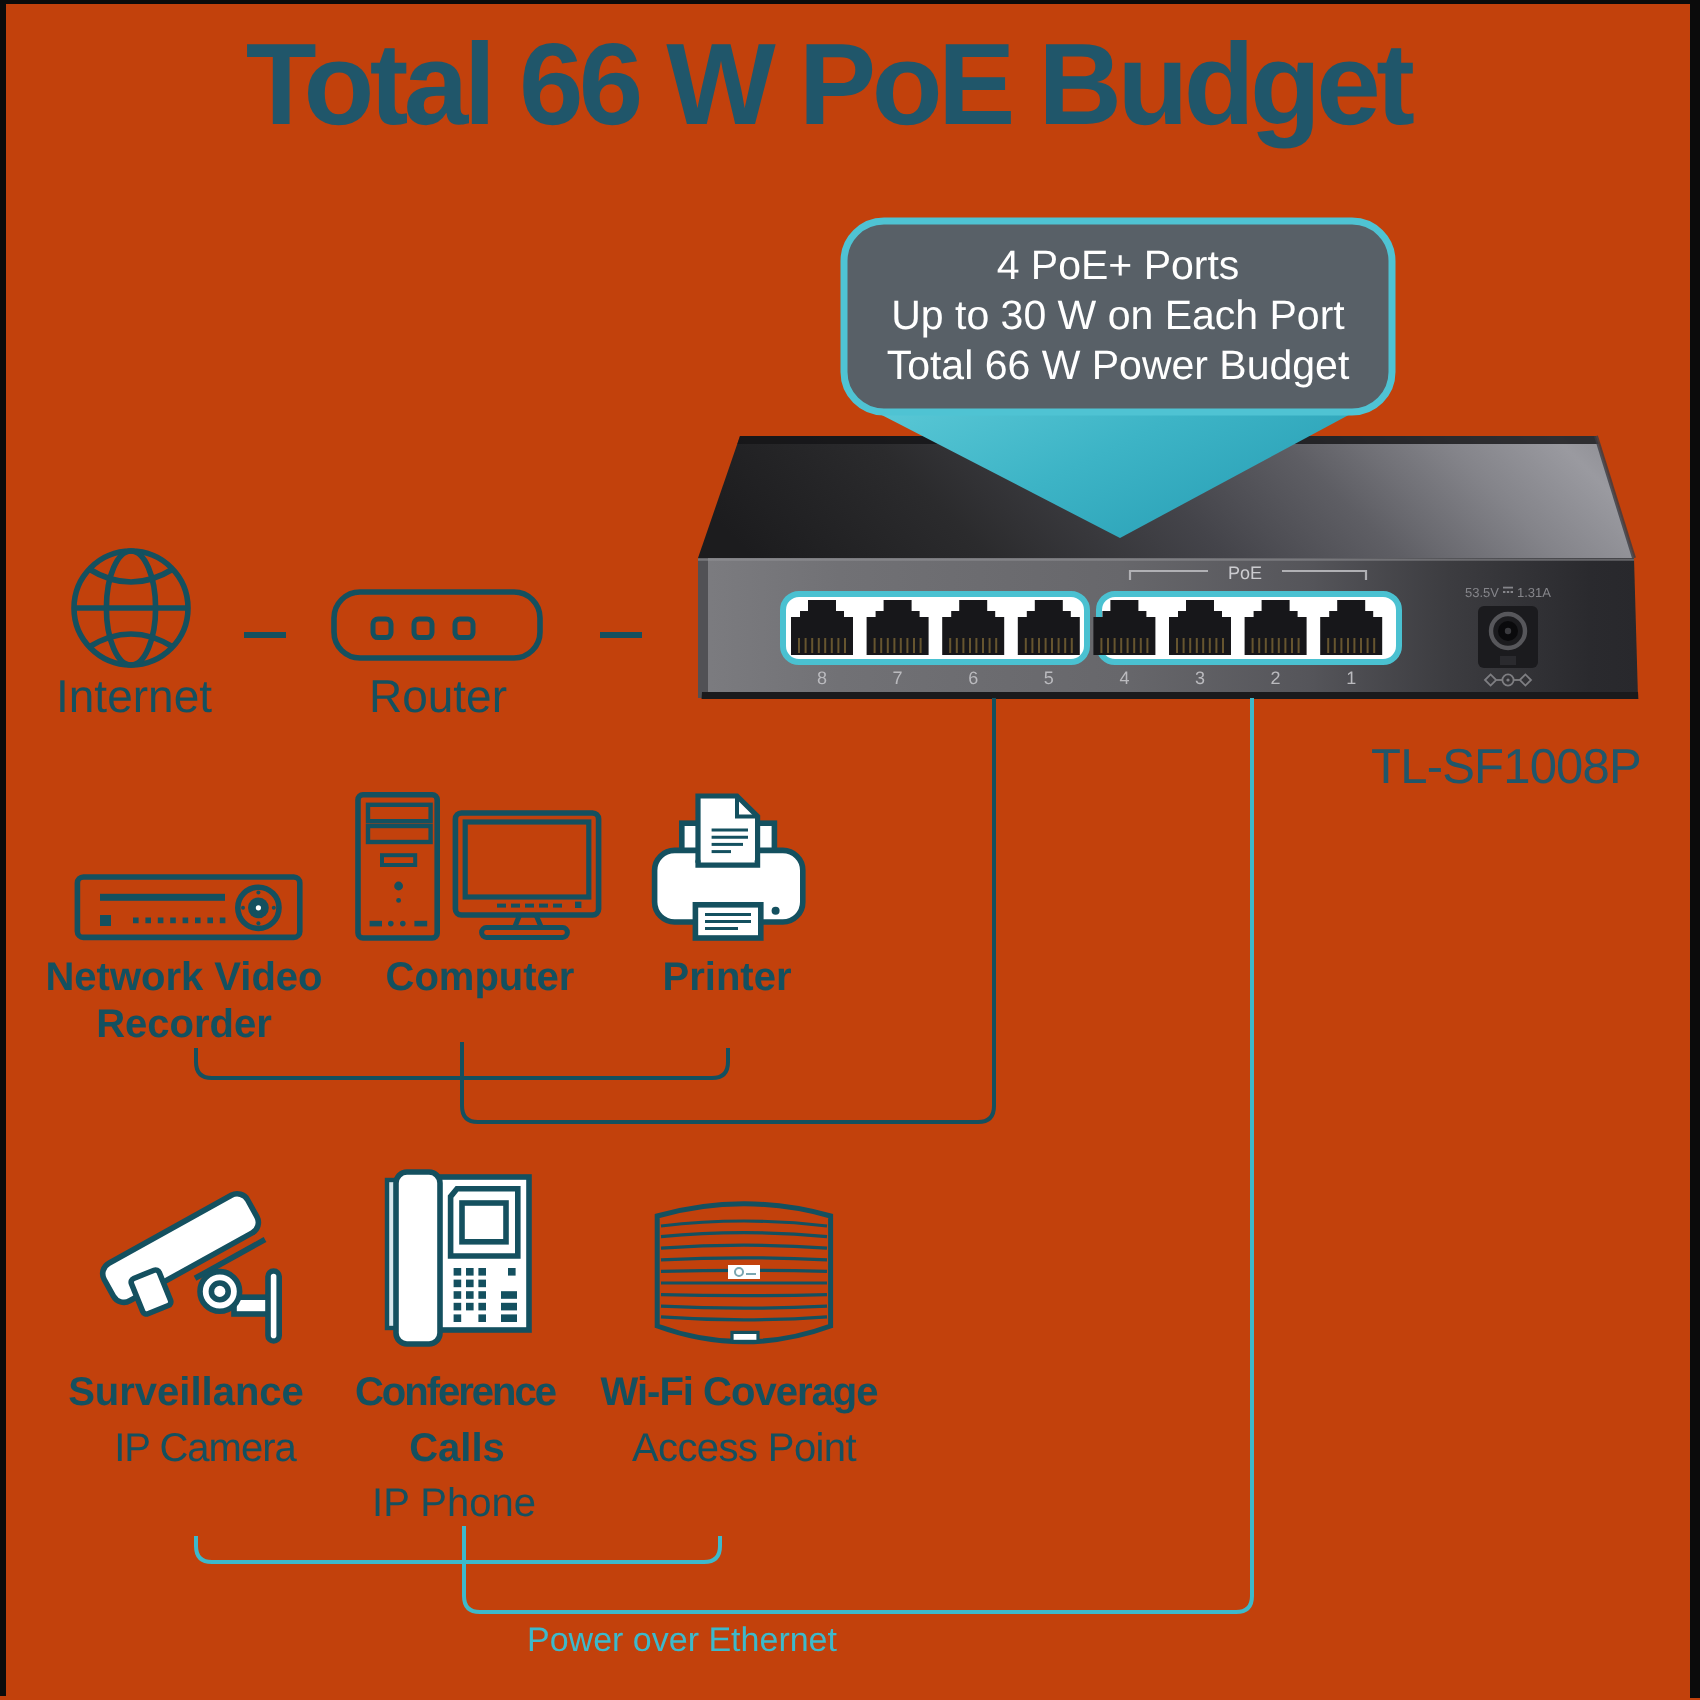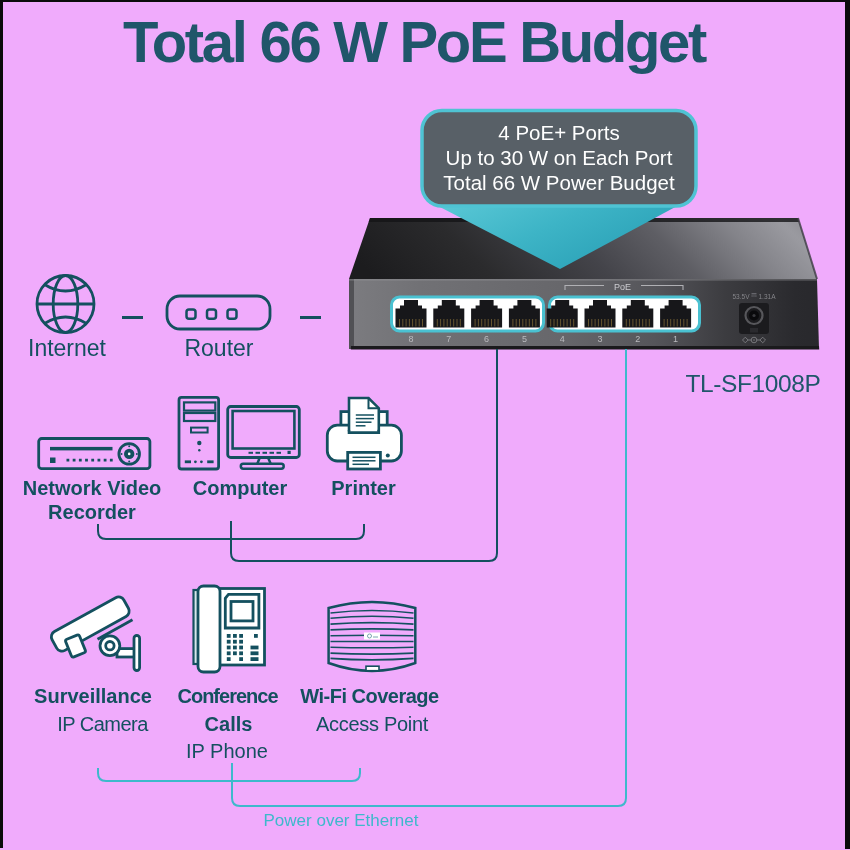--- a/index.html
+++ b/index.html
@@ -1,16 +1,16 @@
 <!DOCTYPE html>
 <html><head>
 <meta charset="utf-8">
 <style>
 html,body{margin:0;padding:0;background:#fff;}
-#page{position:relative;width:850px;height:850px;background:#f0abfc;overflow:hidden;
+#page{position:relative;width:850px;height:850px;background:#c2410c;overflow:hidden;
 font-family:"Liberation Sans", sans-serif;}
 svg{position:absolute;left:0;top:0;}
 </style>
 </head>
 <body>
 <div id="page">
 <svg width="850" height="850" viewBox="0 0 850 850">
 <defs>
 <linearGradient id="topg" x1="0" y1="0.55" x2="1" y2="0.42">
 <stop offset="0" stop-color="#1c1c1e"></stop>

